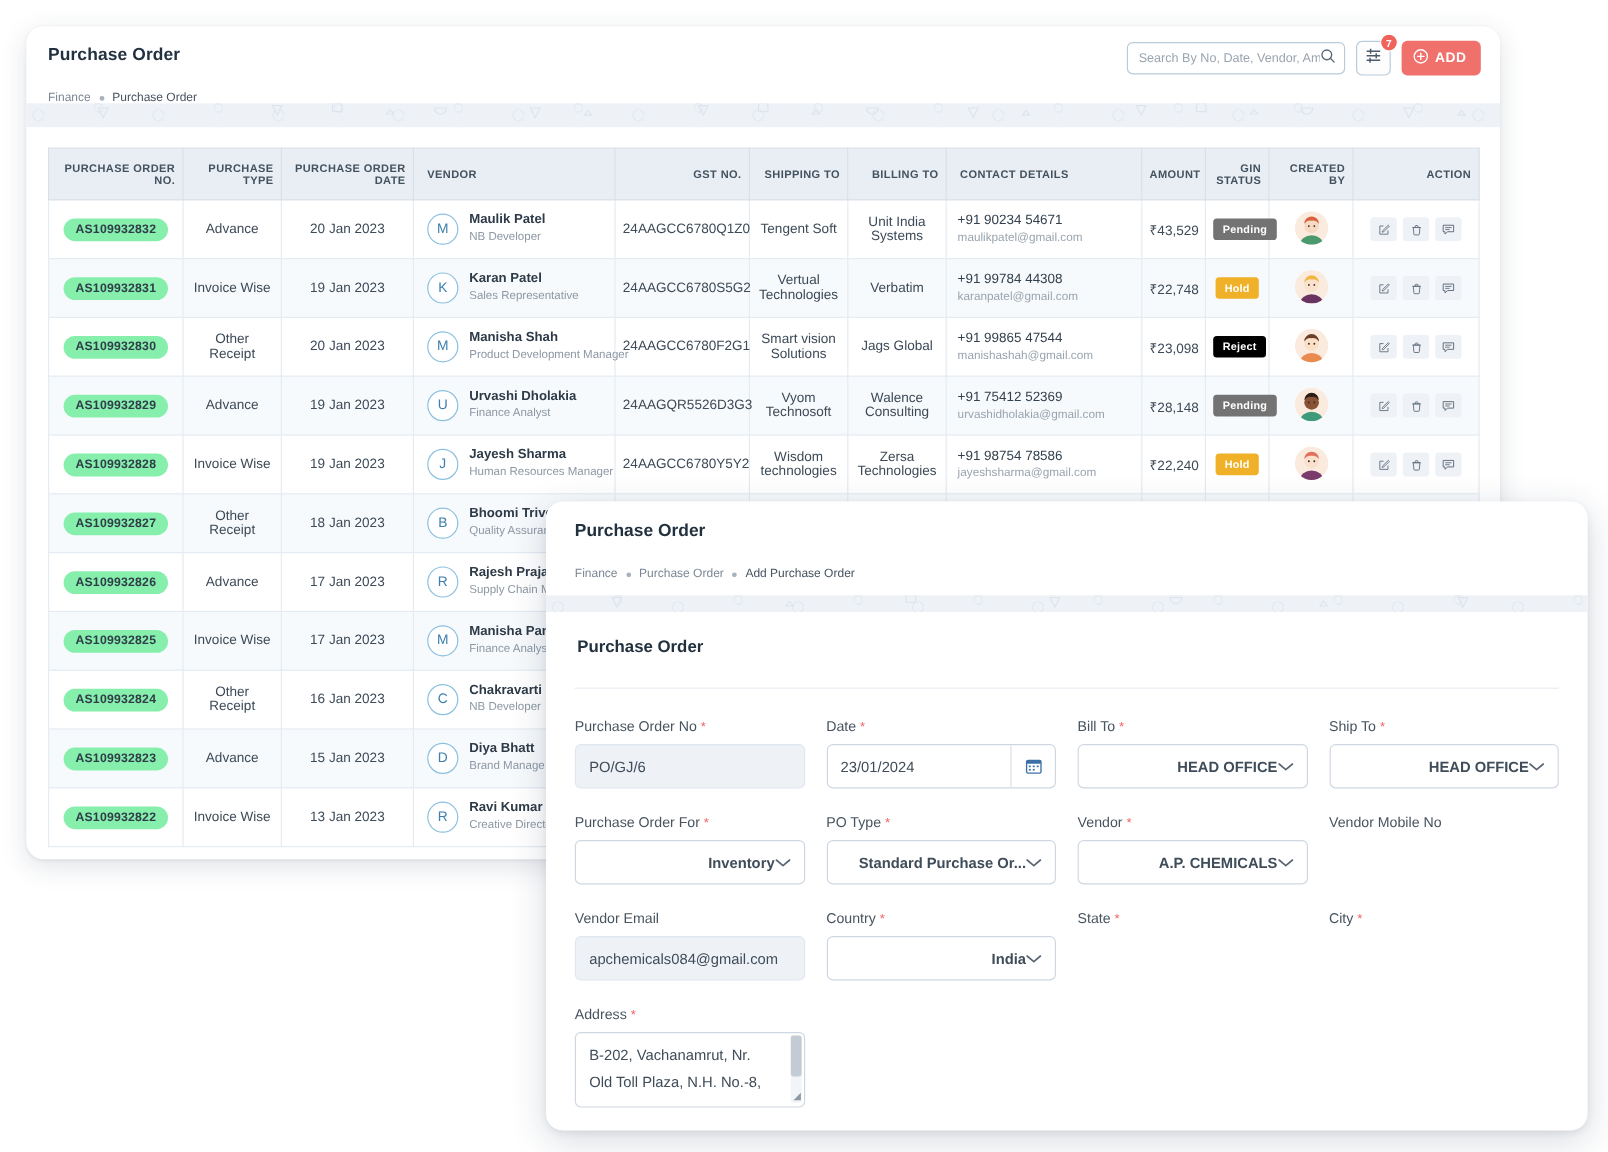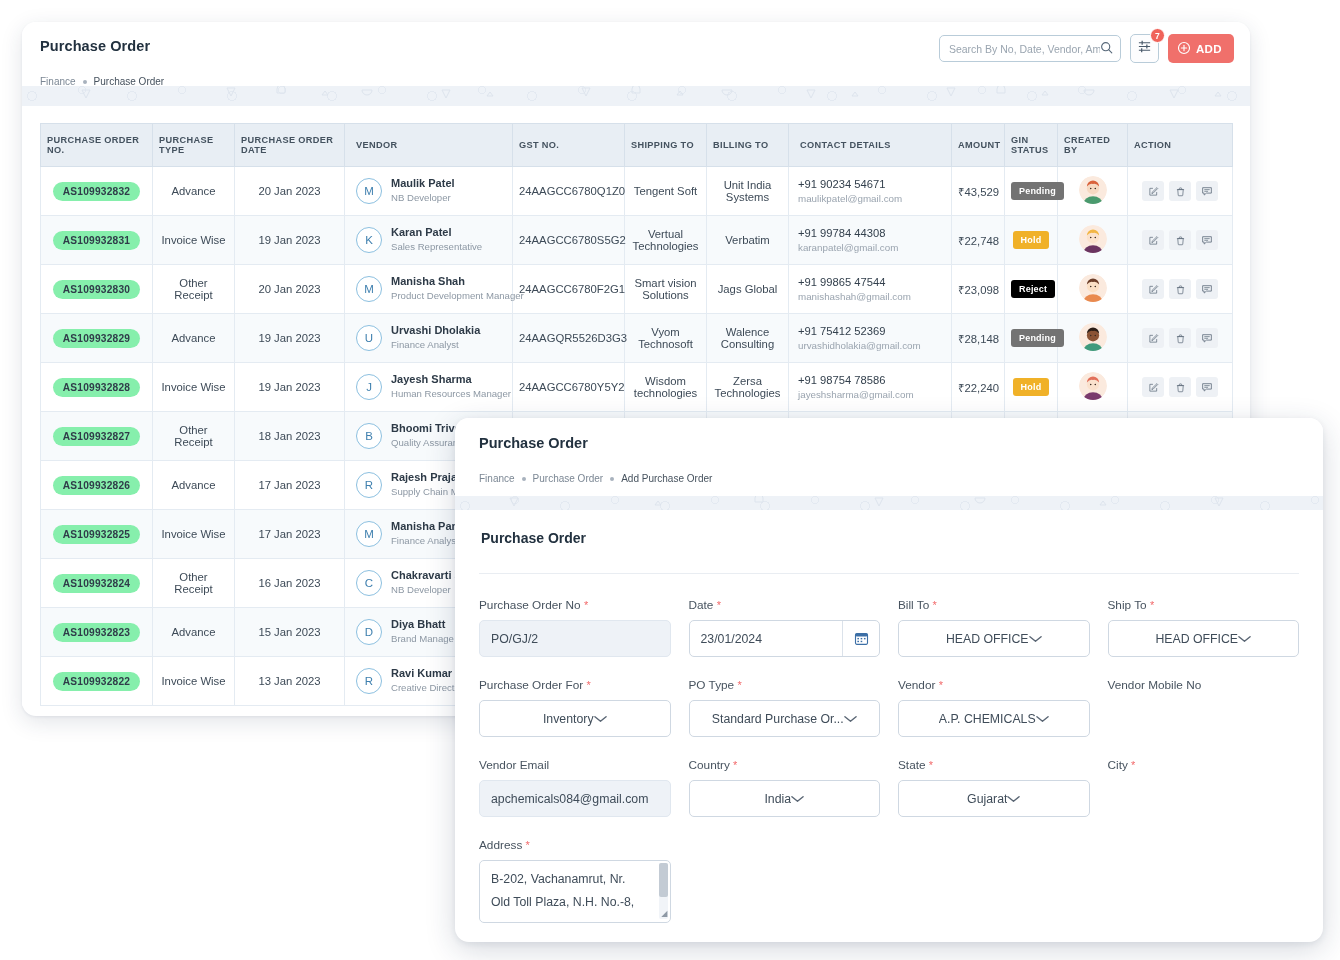--- a/index.html
+++ b/index.html
@@ -87,21 +87,21 @@
   .pattern-strip svg { position: absolute; left:0; top:0; }
   .strip-white { height: 17px; background: #fff; }
 
   
   .table-wrap { padding: 0 18px; background: #fff; }
   table { border-collapse: collapse; width: 1192px; table-layout: fixed; }
   thead th {
     background: #e8eef4;
     color: #44525f;
     font-size: 9.2px; font-weight: bold; letter-spacing: .35px;
-    padding: 11px 6px; text-align: left;
+    padding: 11px 6px; text-align: right;
     border: 1px solid #d6e0ea;
     height: 42px; vertical-align: middle;
   }
   thead th.left { text-align: left; padding-left: 11px; }
   tbody td {
     border: 1px solid #e4ebf2;
     font-size: 11.3px; color: #3d4a57;
     padding: 8px 6px; text-align: center; height: 49px; vertical-align: middle;
   }
   tbody tr:nth-child(even) td { background: #f7fafc; }
@@ -160,21 +160,21 @@
   .field-label {
     font-size: 11.8px; color: #47535f; margin-bottom: 8px; display: block;
   }
   .req { color: #f2696a; font-size: 11px; }
   .ctrl {
     height: 37px; border: 1px solid #cfd8e2; border-radius: 5px;
     background: #fff; display: flex; align-items: center;
     padding: 0 11px; font-size: 12.3px; color: #3f4c59;
   }
   .ctrl.readonly { background: #eef2f7; border-color: #e0e7ef; }
-  .ctrl.select { justify-content: center; cursor: pointer; }
+  .ctrl.select { justify-content: flex-end; cursor: pointer; font-weight: bold; }
   .ctrl .val { overflow: hidden; white-space: nowrap; text-overflow: ellipsis; }
   .ctrl.date { padding: 0; overflow: hidden; }
   .ctrl.date .val { flex: 1; padding: 0 11px; }
   .date-btn {
     width: 37px; height: 100%; border-left: 1px solid #dbe2ea;
     display: flex; align-items: center; justify-content: center; cursor: pointer;
   }
   .chev { color: #5a6674; font-size: 12px; line-height: 1; }
   .textarea-box {
     width: 100%; height: 63px; border: 1px solid #cfd8e2; border-radius: 5px;
@@ -714,21 +714,21 @@
       <div class="section-divider"></div>
 
       <div class="form-grid">
 
         <div class="field">
           <label class="field-label">
             <span>Purchase Order No</span>
             <span class="req">*</span>
           </label>
           <div class="ctrl readonly">
-            <span class="val">PO/GJ/2</span>
+            <span class="val">PO/GJ/6</span>
           </div>
         </div>
 
         <div class="field">
           <label class="field-label">
             <span>Date</span>
             <span class="req">*</span>
           </label>
           <div class="ctrl date">
             <span class="val">23/01/2024</span>
@@ -849,28 +849,20 @@
                 </svg>
             </span>
           </div>
         </div>
 
         <div class="field">
           <label class="field-label">
             <span>State</span>
             <span class="req">*</span>
           </label>
-          <div class="ctrl select">
-            <span class="val">Gujarat</span>
-            <span class="chev">
-              <svg width="13" height="8" viewBox="0 0 14 8">
-                  <polyline points="1,1.5 7,6.5 13,1.5" fill="none" stroke="#5a6674" stroke-width="1.5" stroke-linecap="round" stroke-linejoin="round"></polyline>
-                </svg>
-            </span>
-          </div>
         </div>
 
         <div class="field">
           <label class="field-label">
             <span>City</span>
             <span class="req">*</span>
           </label>
         </div>
 
         <div class="field">

